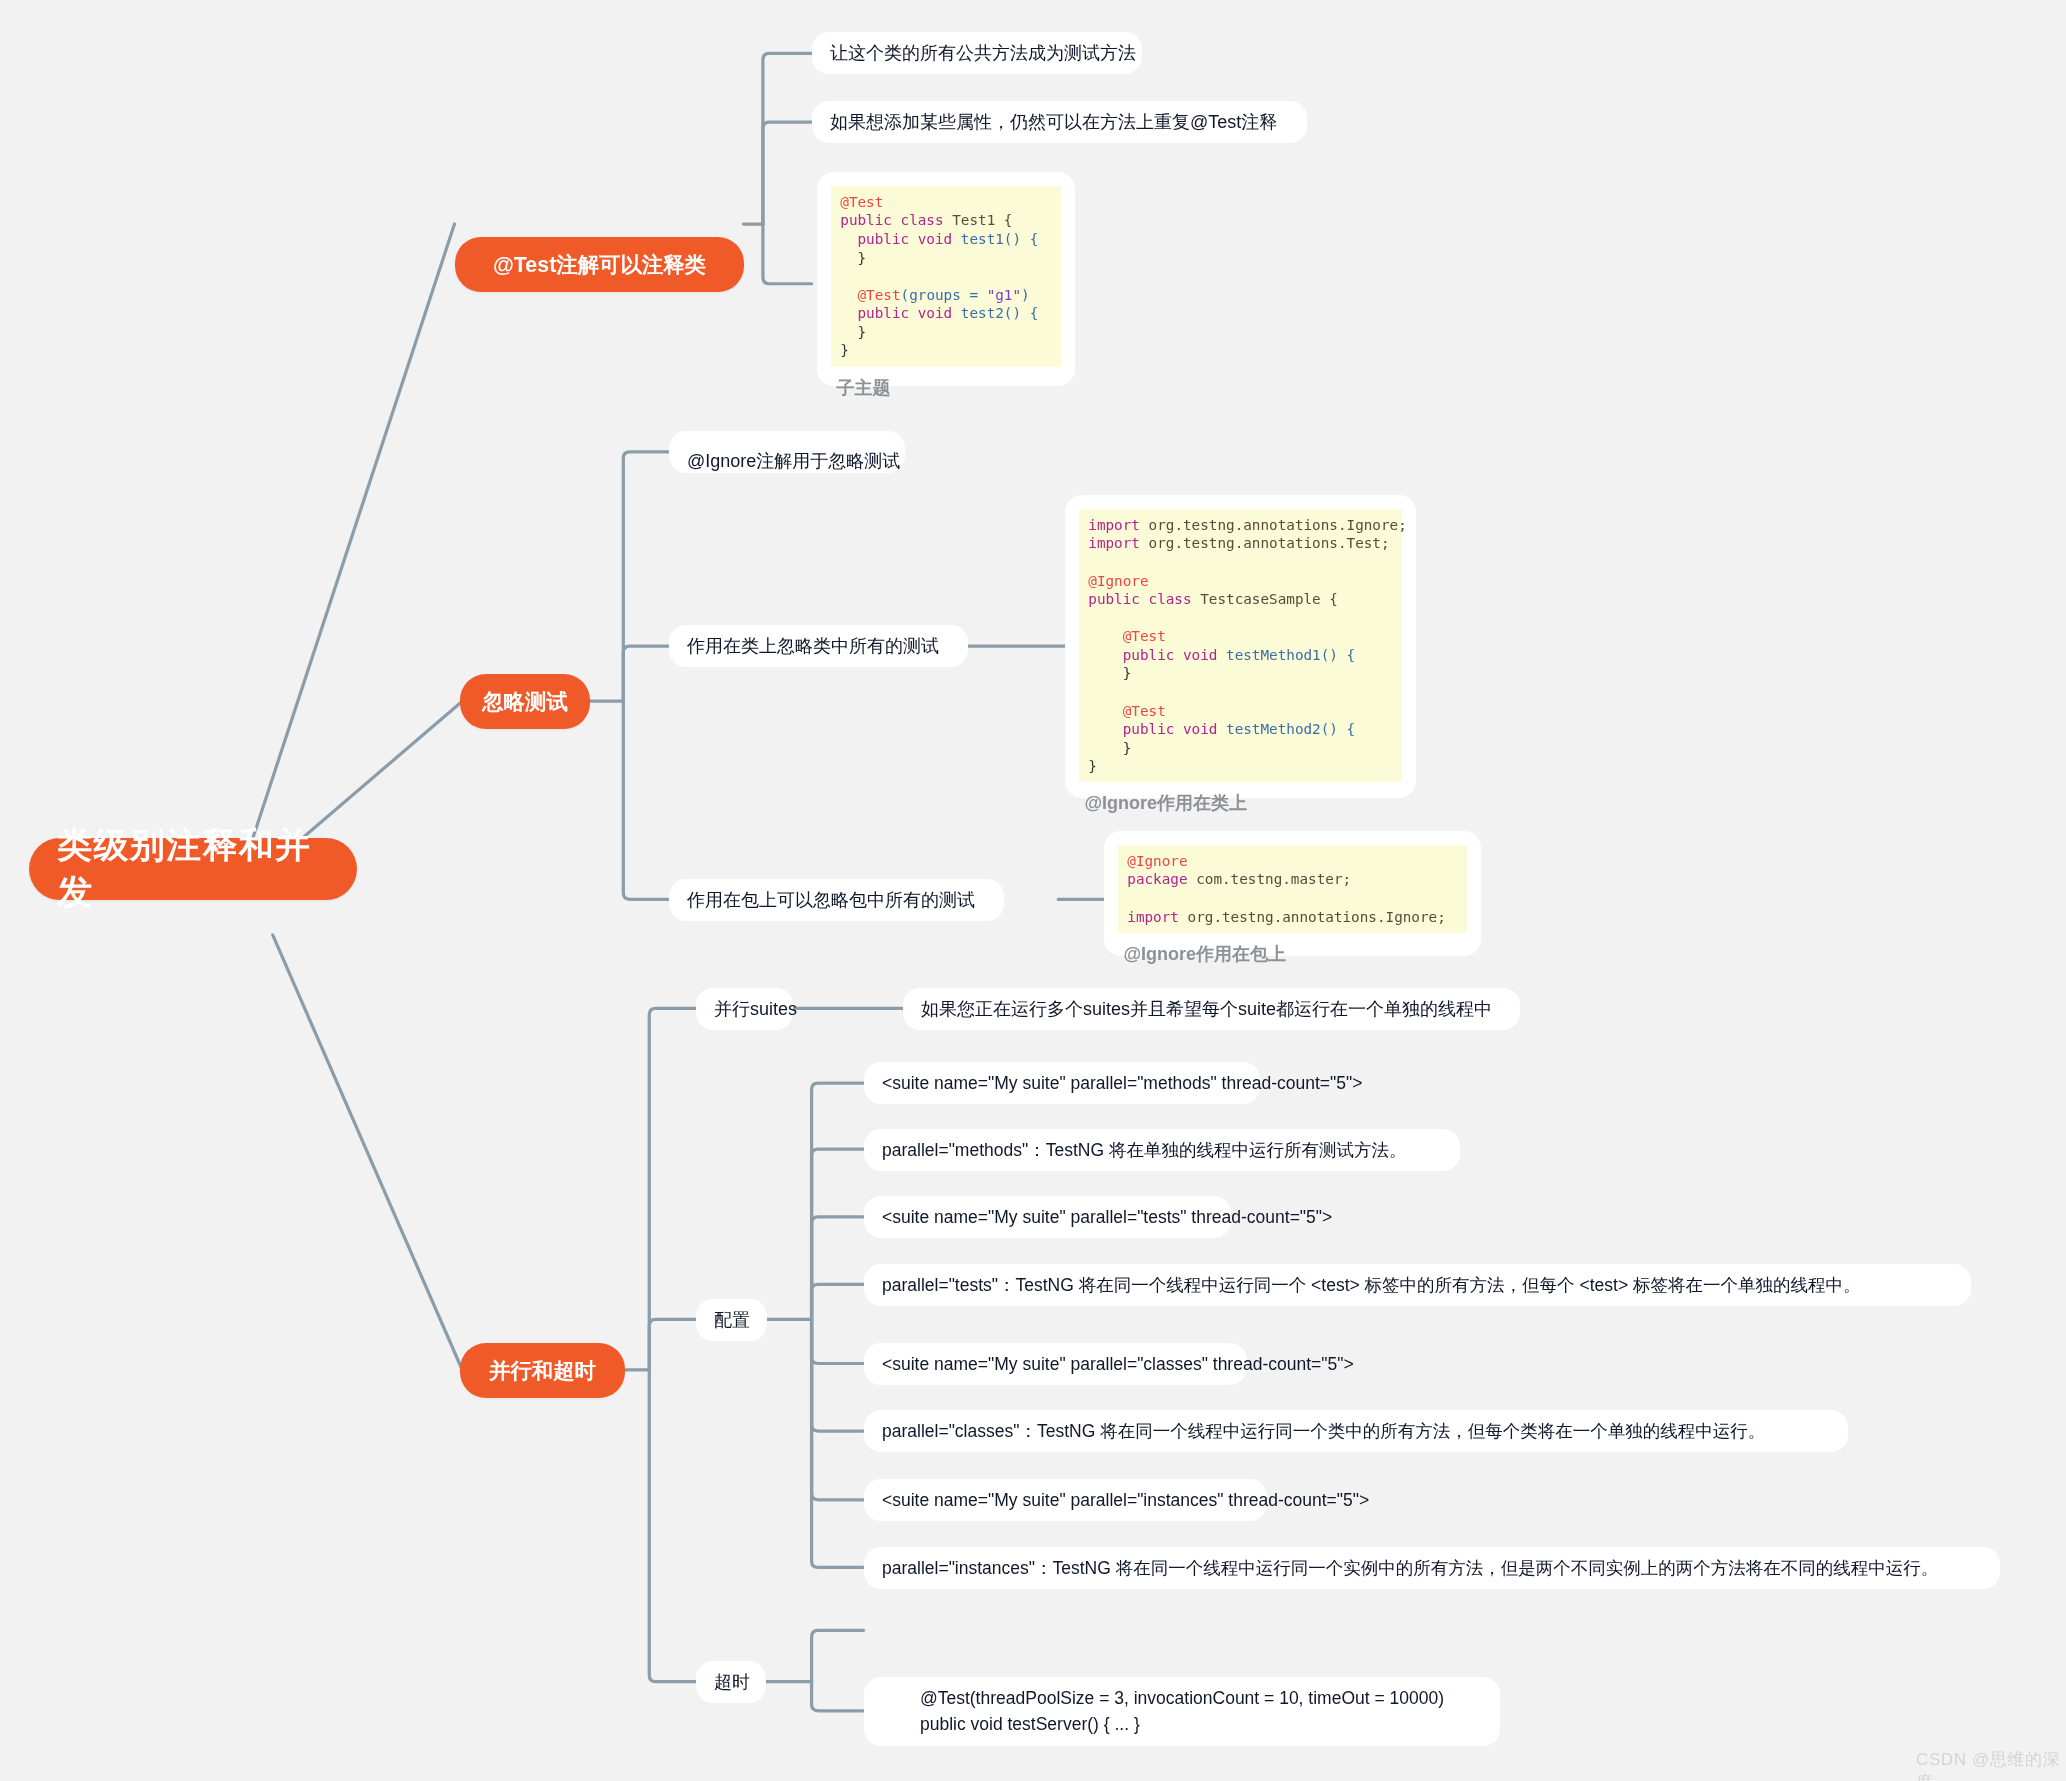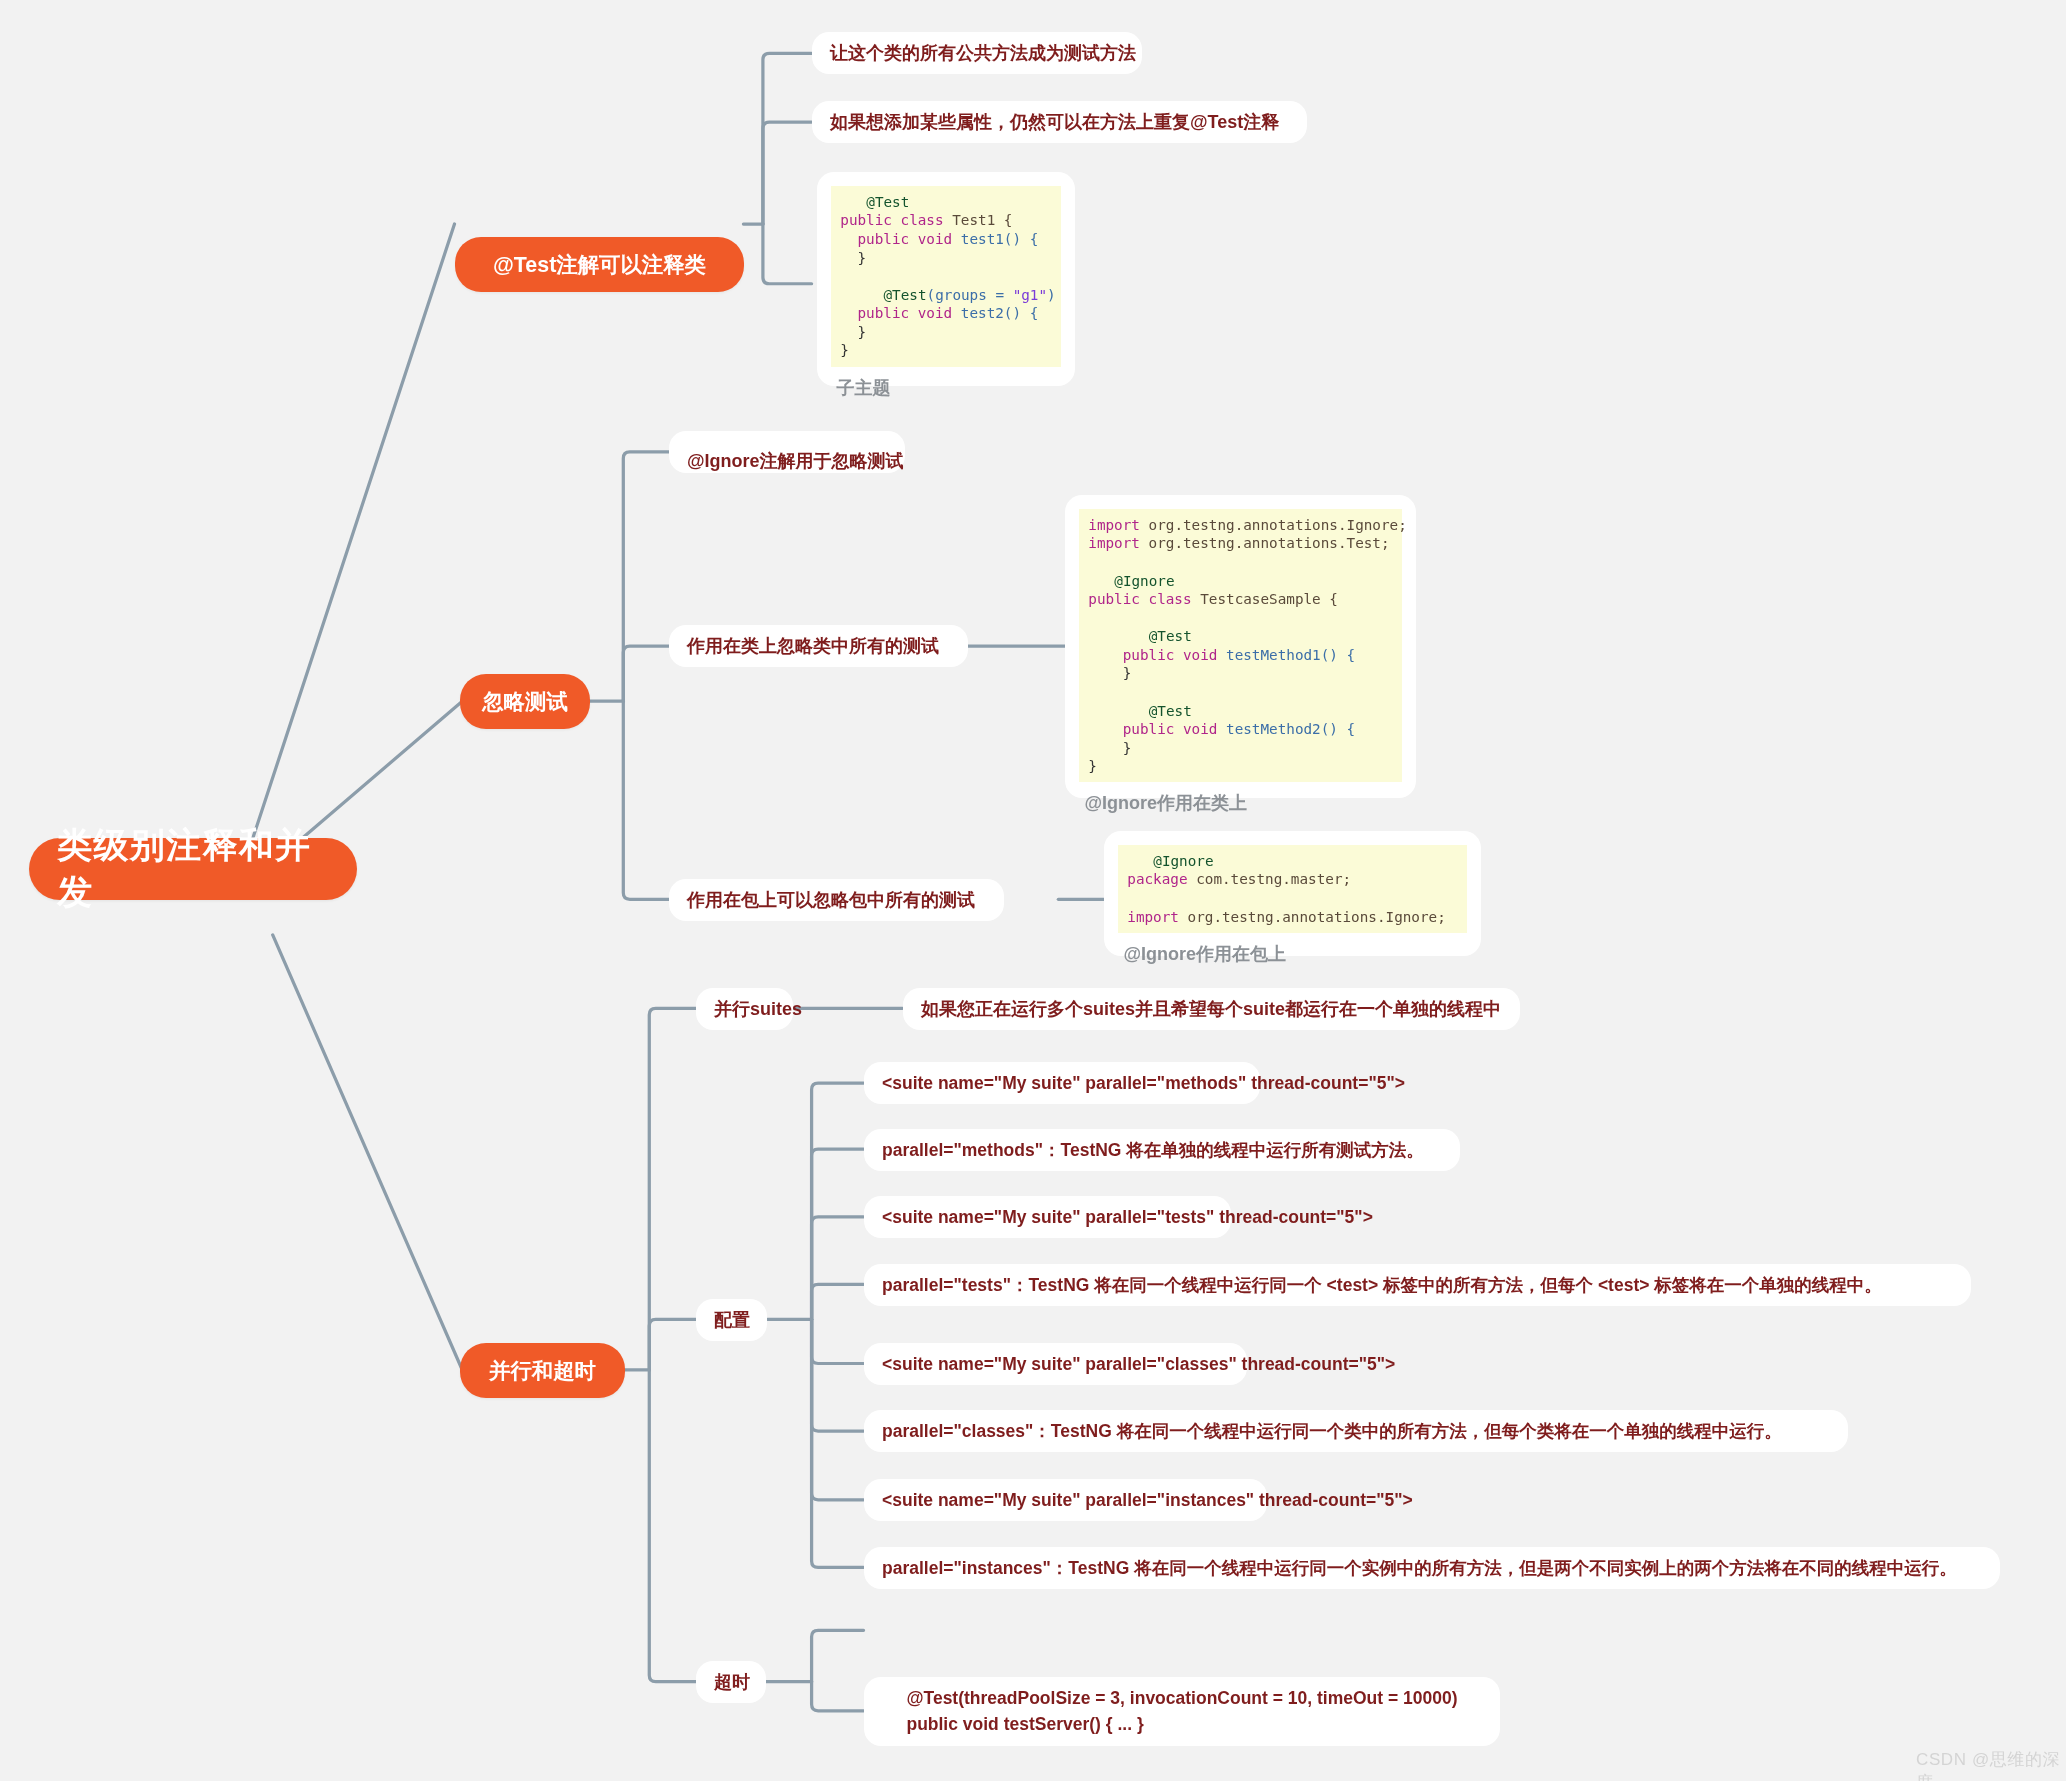--- a/index.html
+++ b/index.html
@@ -50,24 +50,24 @@
     font-size: 21.4px;
     font-weight: bold;
     padding: 0 19.5px;
     justify-content: center;
     white-space: nowrap;
     box-shadow: 0 1.3px 2.6px rgba(0,0,0,0.05);
   }
   
   .leaf {
     background: #ffffff;
-    color: #7f1d1d;
+    color: #0f172a;
     border-radius: 17px;
     font-size: 18px;
-    font-weight: bold;
+    font-weight: normal;
     padding: 0 18px;
     white-space: nowrap;
   }
   .leaf.small {
     font-size: 17.5px;
   }
   .leaf.two-line {
     align-items: center;
     line-height: 1.45;
     white-space: normal;
@@ -87,21 +87,21 @@
     padding: 6.5px 9px;
     white-space: pre;
     color: #333333;
   }
   .card-caption {
     color: #8c9196;
     font-size: 18px;
     font-weight: bold;
     padding: 9px 5.2px 2.6px 5.2px;
   }
-  .tok-ann { color: #14532d; margin-left: 26px; }
+  .tok-ann { color: #ef4444; }
   .tok-kw  { color: #b0258a; }
   .tok-type{ color: #5a4a3a; }
   .tok-fn  { color: #3b6ea8; }
   .tok-str { color: #7a3bd8; }
   .tok-pl  { color: #333333; }
   .watermark {
     position: absolute;
     color: #d4d4d4;
     font-size: 17px;
     letter-spacing: 0.6px;

